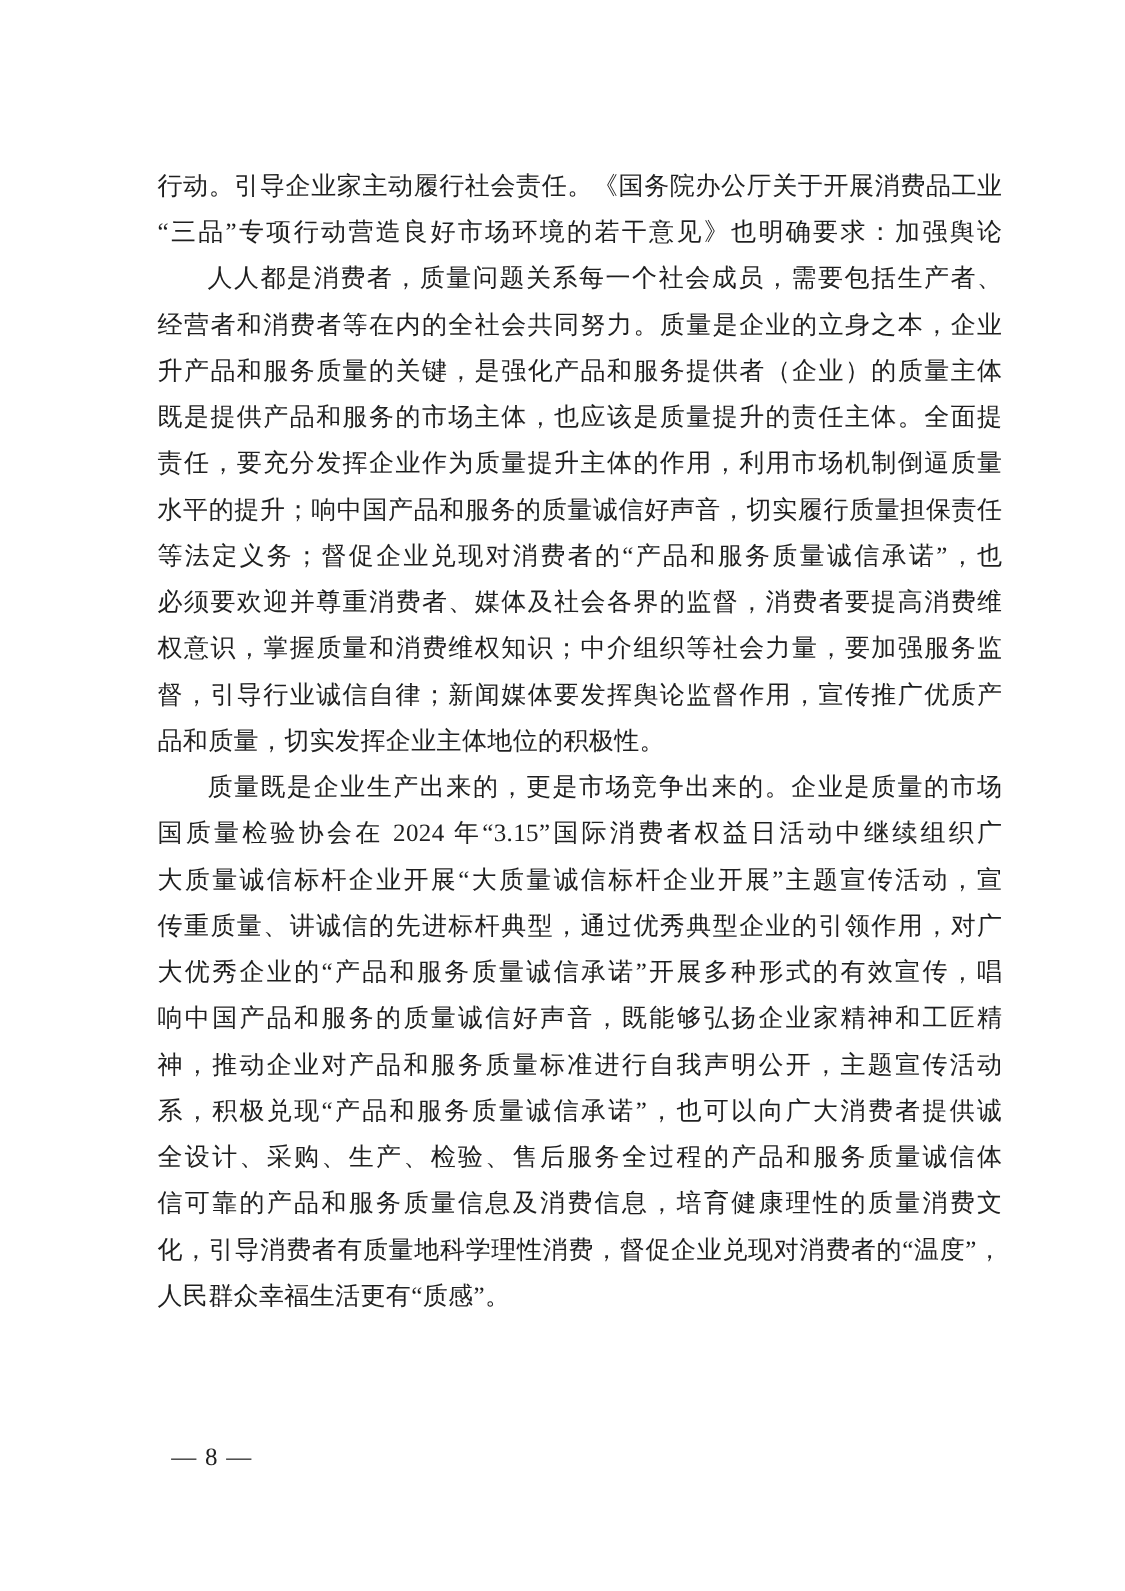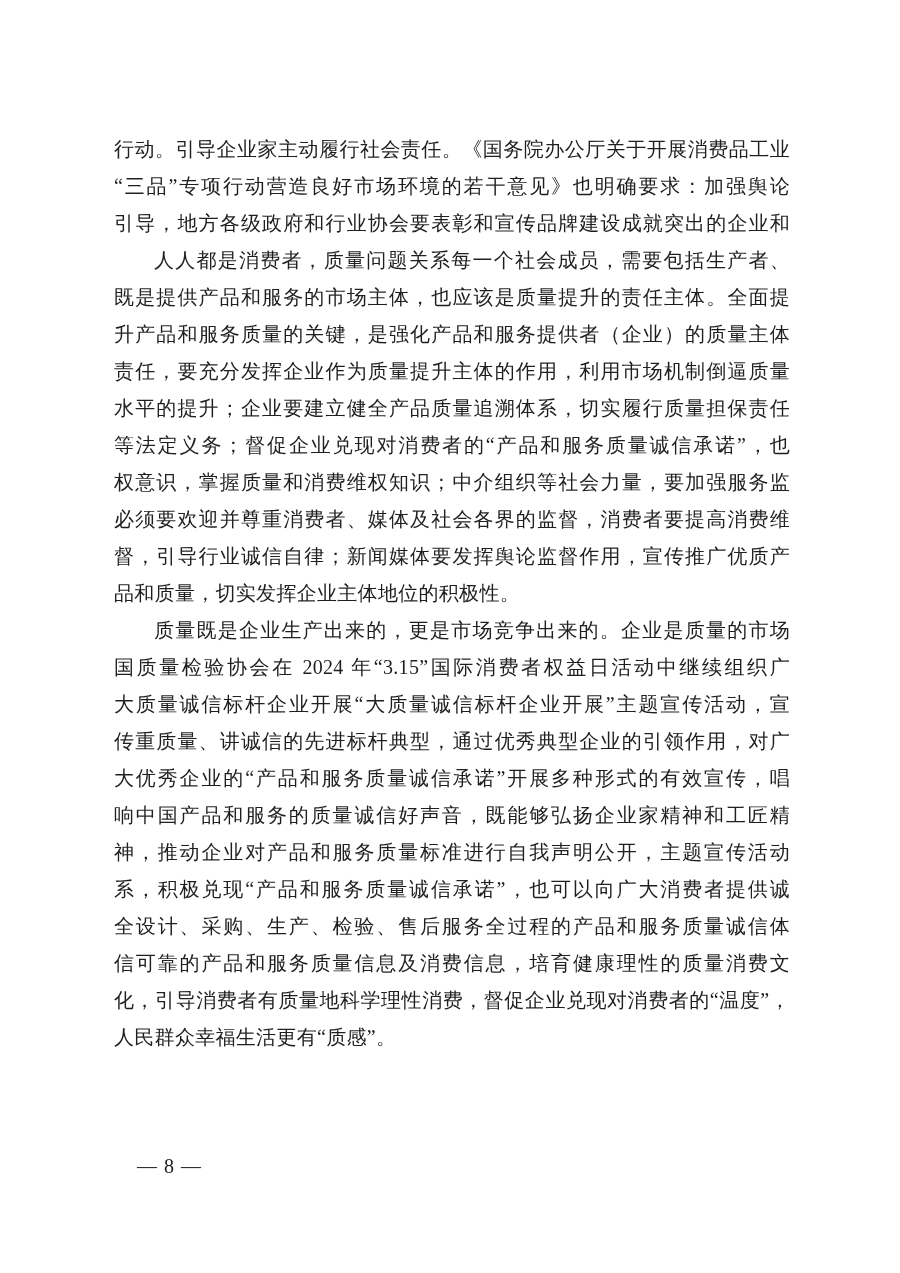--- a/index.html
+++ b/index.html
@@ -11,21 +11,21 @@
     position: relative;
     width: 900px;
     height: 1273px;
     background: #ffffff;
     overflow: hidden;
     font-family: "Liberation Serif", "DejaVu Serif", serif;
     color: #1f1f1f;
   }
   .doc-body {
     position: absolute;
-    left: 114px;
+    left: 126px;
     top: 131px;
     width: 676px;
   }
   .para { margin: 0; padding: 0; }
   .line {
     width: 676px;
     height: 37px;
     line-height: 37px;
     font-size: 20px;
     letter-spacing: 0.3px;
@@ -49,32 +49,32 @@
 </style>
 </head>
 <body>
 
 <div class="page">
   <div class="doc-body">
 
     <div class="para">
       <div class="line">行动。引导企业家主动履行社会责任。《国务院办公厅关于开展消费品工业</div>
       <div class="line">“三品”专项行动营造良好市场环境的若干意见》也明确要求：加强舆论</div>
-      <div class="line">引导，地方各级政府和行业协会要表彰和宣传品牌建设成就突出的企业和</div>
     </div>
 
     <div class="para">
       <div class="line para-start">人人都是消费者，质量问题关系每一个社会成员，需要包括生产者、</div>
+      <div class="line">经营者和消费者等在内的全社会共同努力。质量是企业的立身之本，企业</div>
+      <div class="line">升产品和服务质量的关键，是强化产品和服务提供者（企业）的质量主体</div>
       <div class="line">既是提供产品和服务的市场主体，也应该是质量提升的责任主体。全面提</div>
-      <div class="line">升产品和服务质量的关键，是强化产品和服务提供者（企业）的质量主体</div>
       <div class="line">责任，要充分发挥企业作为质量提升主体的作用，利用市场机制倒逼质量</div>
-      <div class="line">水平的提升；企业要建立健全产品质量追溯体系，切实履行质量担保责任</div>
+      <div class="line">水平的提升；响中国产品和服务的质量诚信好声音，切实履行质量担保责任</div>
       <div class="line">等法定义务；督促企业兑现对消费者的“产品和服务质量诚信承诺”，也</div>
+      <div class="line">必须要欢迎并尊重消费者、媒体及社会各界的监督，消费者要提高消费维</div>
       <div class="line">权意识，掌握质量和消费维权知识；中介组织等社会力量，要加强服务监</div>
-      <div class="line">必须要欢迎并尊重消费者、媒体及社会各界的监督，消费者要提高消费维</div>
       <div class="line">督，引导行业诚信自律；新闻媒体要发挥舆论监督作用，宣传推广优质产</div>
       <div class="line para-end">品和质量，切实发挥企业主体地位的积极性。</div>
     </div>
 
     <div class="para">
       <div class="line para-start">质量既是企业生产出来的，更是市场竞争出来的。企业是质量的市场</div>
       <div class="line">国质量检验协会在 2024 年“3.15”国际消费者权益日活动中继续组织广</div>
       <div class="line">大质量诚信标杆企业开展“大质量诚信标杆企业开展”主题宣传活动，宣</div>
       <div class="line">传重质量、讲诚信的先进标杆典型，通过优秀典型企业的引领作用，对广</div>
       <div class="line">大优秀企业的“产品和服务质量诚信承诺”开展多种形式的有效宣传，唱</div>

